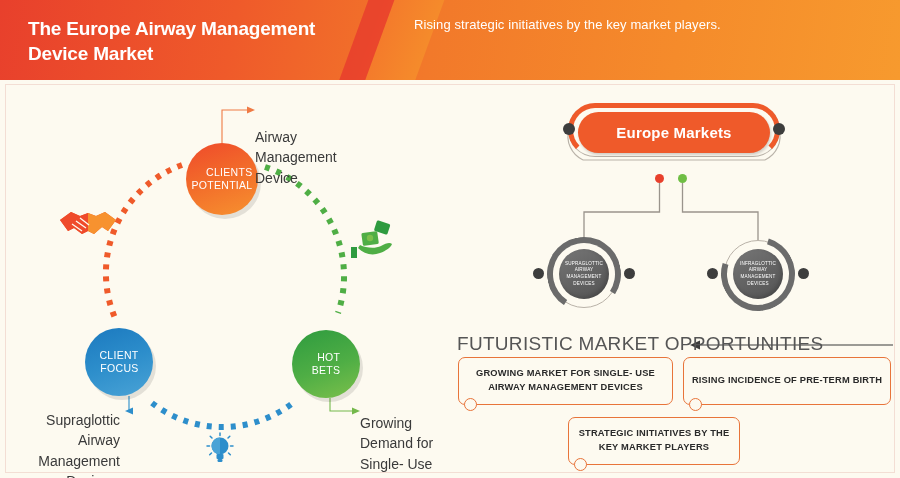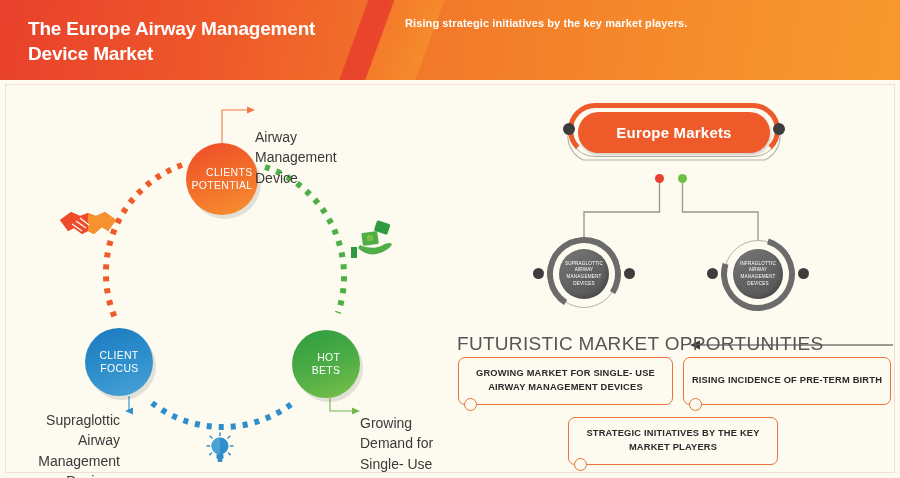--- a/index.html
+++ b/index.html
@@ -37,24 +37,24 @@
   }
   .header-title {
     position:absolute; left:28px; top:16px;
     width:330px;
     color:#ffffff;
     font-size:19px; font-weight:bold;
     line-height:1.32;
     letter-spacing:-0.2px;
   }
   .header-sub {
-    position:absolute; left:405px; top:17px;
+    position:absolute; left:414px; top:17px;
     color:#ffffff;
-    font-size:11px;
-    font-weight:700;
+    font-size:13px;
+    font-weight:400;
     letter-spacing:.1px;
   }
 
   
   .panel {
     position:absolute; left:5px; top:84px;
     width:890px; height:389px;
     background:#fdfaf0;
     border:1px solid #f3ded4;
   }
@@ -177,21 +177,21 @@
     border-radius:7px;
     background:#fdfaf0;
     display:flex; align-items:center; justify-content:center;
     text-align:center;
     font-size:9.3px; font-weight:bold; color:#2a2a2a;
     line-height:1.5;
     letter-spacing:.2px;
   }
   #opp-1 { left:458px; top:357px; width:215px; height:48px; }
   #opp-2 { left:683px; top:357px; width:208px; height:48px;align-items:center; }
-  #opp-3 { left:568px; top:417px; width:210px; height:48px; }
+  #opp-3 { left:568px; top:417px; width:172px; height:48px; }
   .opp-knob {
     position:absolute; width:13px; height:13px;
     border:1.6px solid #e8743a; border-radius:50%;
     background:#fdfaf0;
   }
   #knob-1 { left:464px; top:398px; }
   #knob-2 { left:689px; top:398px; }
   #knob-3 { left:574px; top:458px; }
 
   

